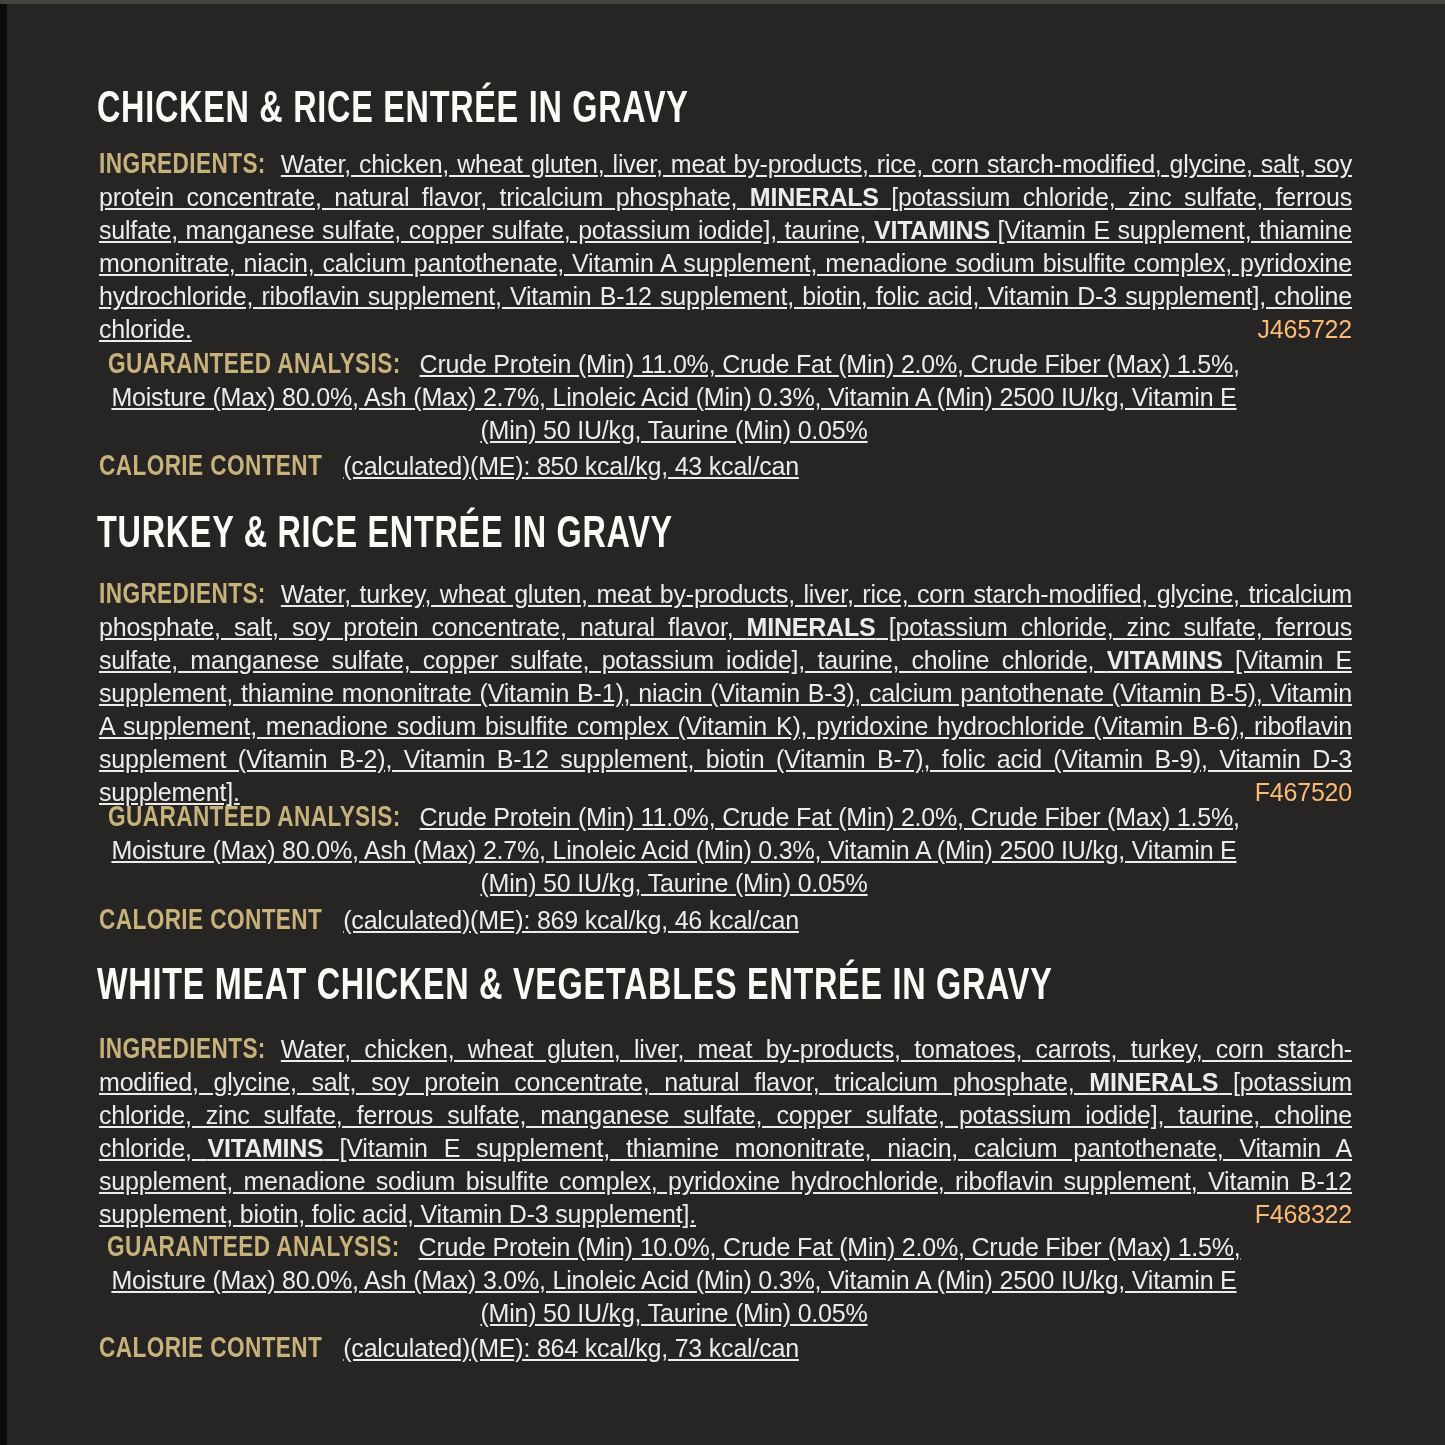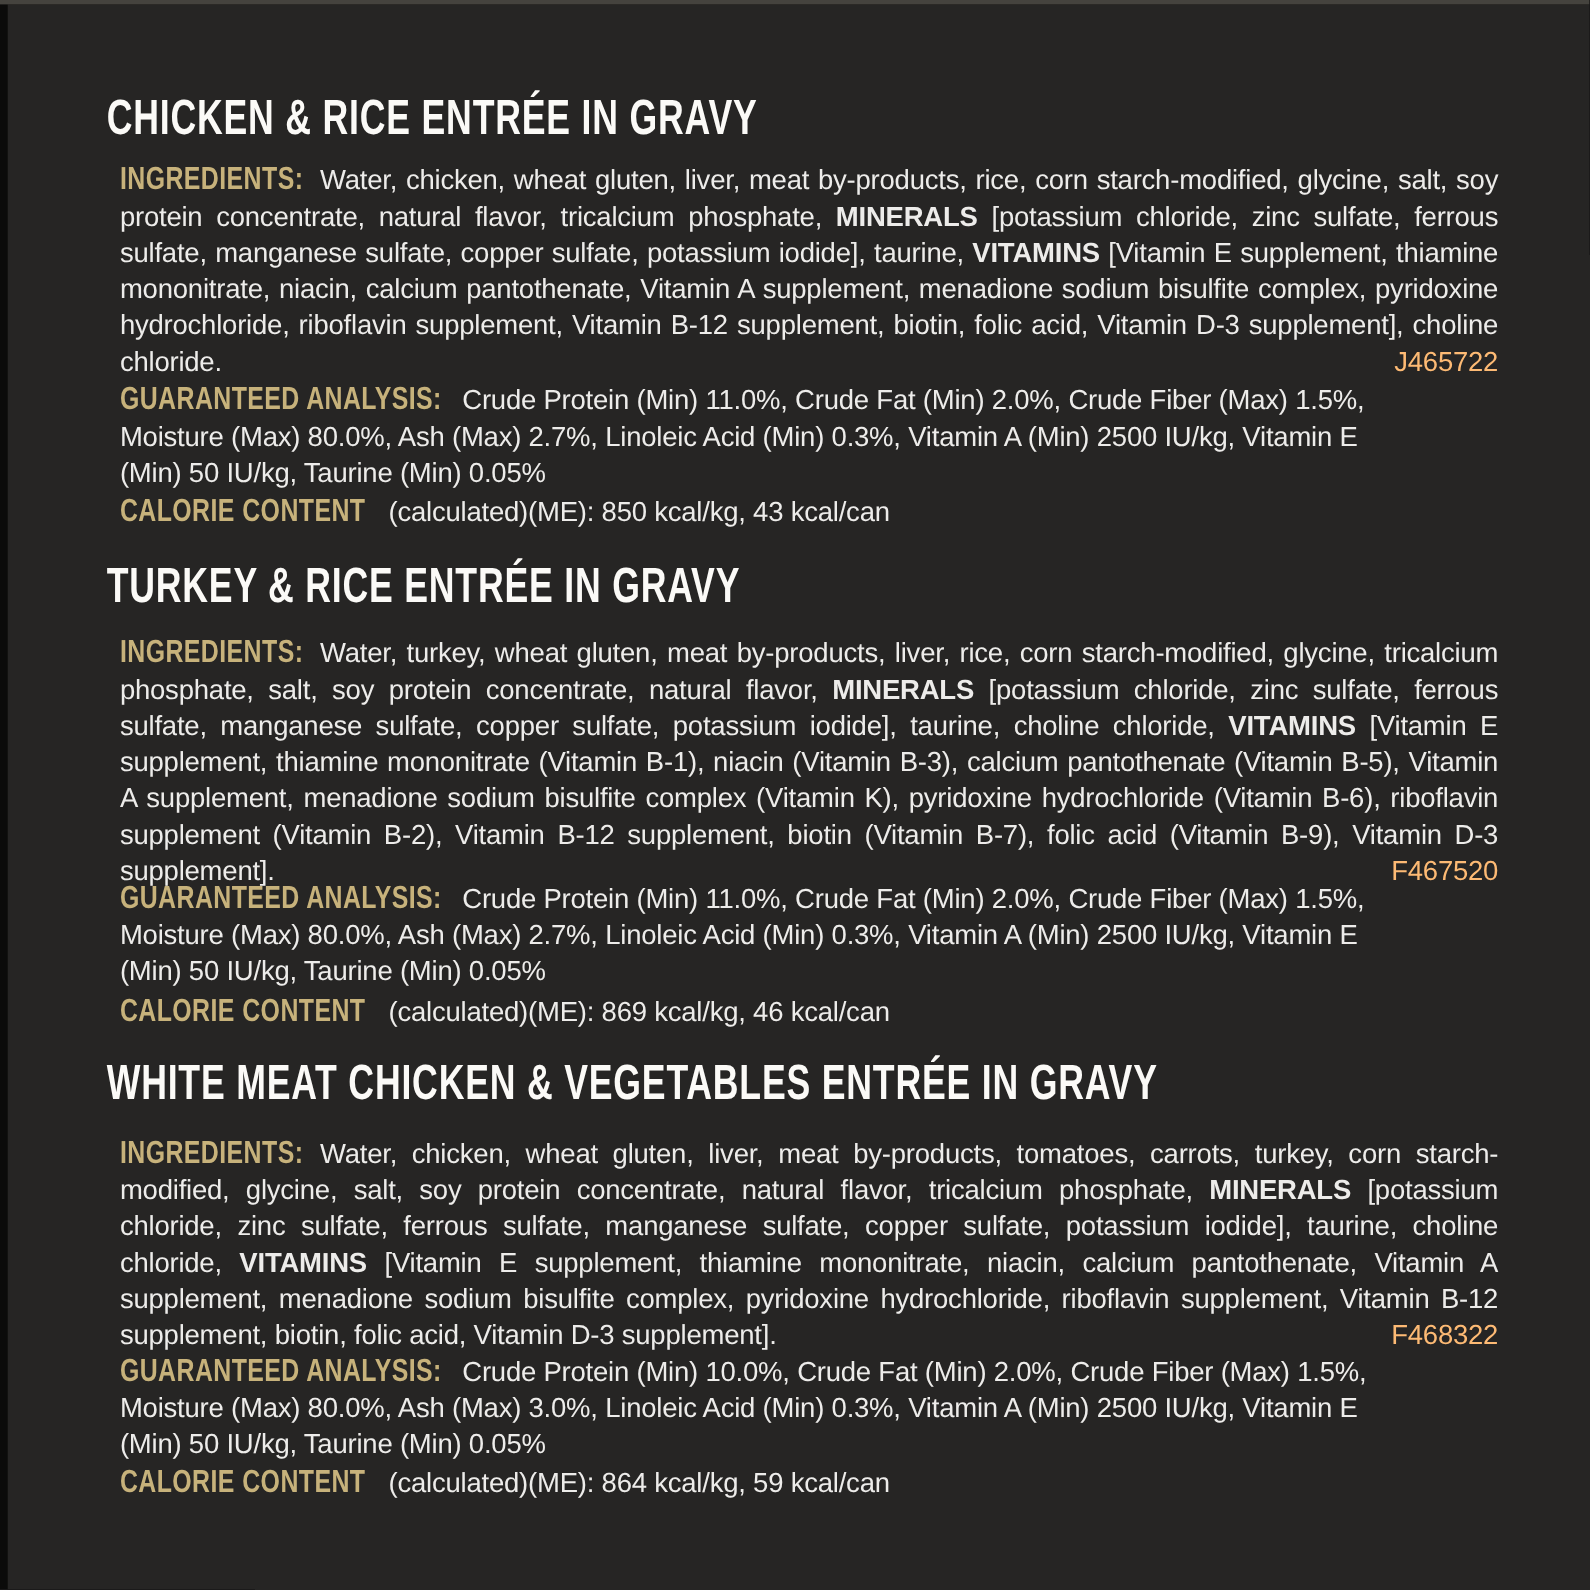--- a/index.html
+++ b/index.html
@@ -21,27 +21,28 @@
     background: #45433e;
   }
   .title {
     position: absolute; left: 97px; margin: 0;
     color: #fbfaf7;
     font-size: 45px; line-height: 45px; font-weight: 700;
     letter-spacing: 1px; white-space: nowrap;
     transform: scaleX(0.72); transform-origin: left center;
   }
   .block {
-    position: absolute; left: 109px; width: 1253px;
+    position: absolute; left: 99px; width: 1253px;
     color: #edecea;
     font-size: 25px; line-height: 33px;
     letter-spacing: -0.2px;
+    text-decoration: underline;
   }
   .ing { text-align: justify; }
-  .ga  { width: 1150px; }
+  .ga  { width: 1150px; text-align: center; }
   .gold {
     color: #c7b27b; font-weight: 700;
     display: inline-block; white-space: nowrap;
     font-size: 29px; line-height: 33px; letter-spacing: 0.5px;
     transform: scaleX(0.78); transform-origin: left bottom;
   }
   .lbl-ing { margin-right: -32px; }
   .lbl-ga  { margin-right: -64px; }
   .lbl-cal { margin-right: -42px; }
   .code {
@@ -81,14 +82,14 @@
 
 <h1 class="title" style="top:961px">WHITE MEAT CHICKEN &amp; VEGETABLES ENTRÉE IN GRAVY</h1>
 <div class="block ing" style="top:1032px">
   <span class="gold lbl-ing">INGREDIENTS:</span><span><span>Water, chicken, wheat gluten, liver, meat by-products, tomatoes, carrots, turkey, corn starch-modified, glycine, salt, soy protein concentrate, natural flavor, tricalcium phosphate, </span><span style="font-weight: 700;">MINERALS</span><span> [potassium chloride, zinc sulfate, ferrous sulfate, manganese sulfate, copper sulfate, potassium iodide], taurine, choline chloride, </span><span style="font-weight: 700;">VITAMINS</span><span> [Vitamin E supplement, thiamine mononitrate, niacin, calcium pantothenate, Vitamin A supplement, menadione sodium bisulfite complex, pyridoxine hydrochloride, riboflavin supplement, Vitamin B-12 supplement, biotin, folic acid, Vitamin D-3 supplement].</span></span>
   <span class="code">F468322</span>
 </div>
 <div class="block ga" style="top:1230px">
   <span class="gold lbl-ga">GUARANTEED ANALYSIS:</span><span>Crude Protein (Min) 10.0%, Crude Fat (Min) 2.0%, Crude Fiber (Max) 1.5%, Moisture (Max) 80.0%, Ash (Max) 3.0%, Linoleic Acid (Min) 0.3%, Vitamin A (Min) 2500 IU/kg, Vitamin E (Min) 50 IU/kg, Taurine (Min) 0.05%</span>
 </div>
 <div class="block" style="top:1331px">
-  <span class="gold lbl-cal">CALORIE CONTENT</span><span>(calculated)(ME): 864 kcal/kg, 59 kcal/can</span>
+  <span class="gold lbl-cal">CALORIE CONTENT</span><span>(calculated)(ME): 864 kcal/kg, 73 kcal/can</span>
 </div>
 
 </body></html>

